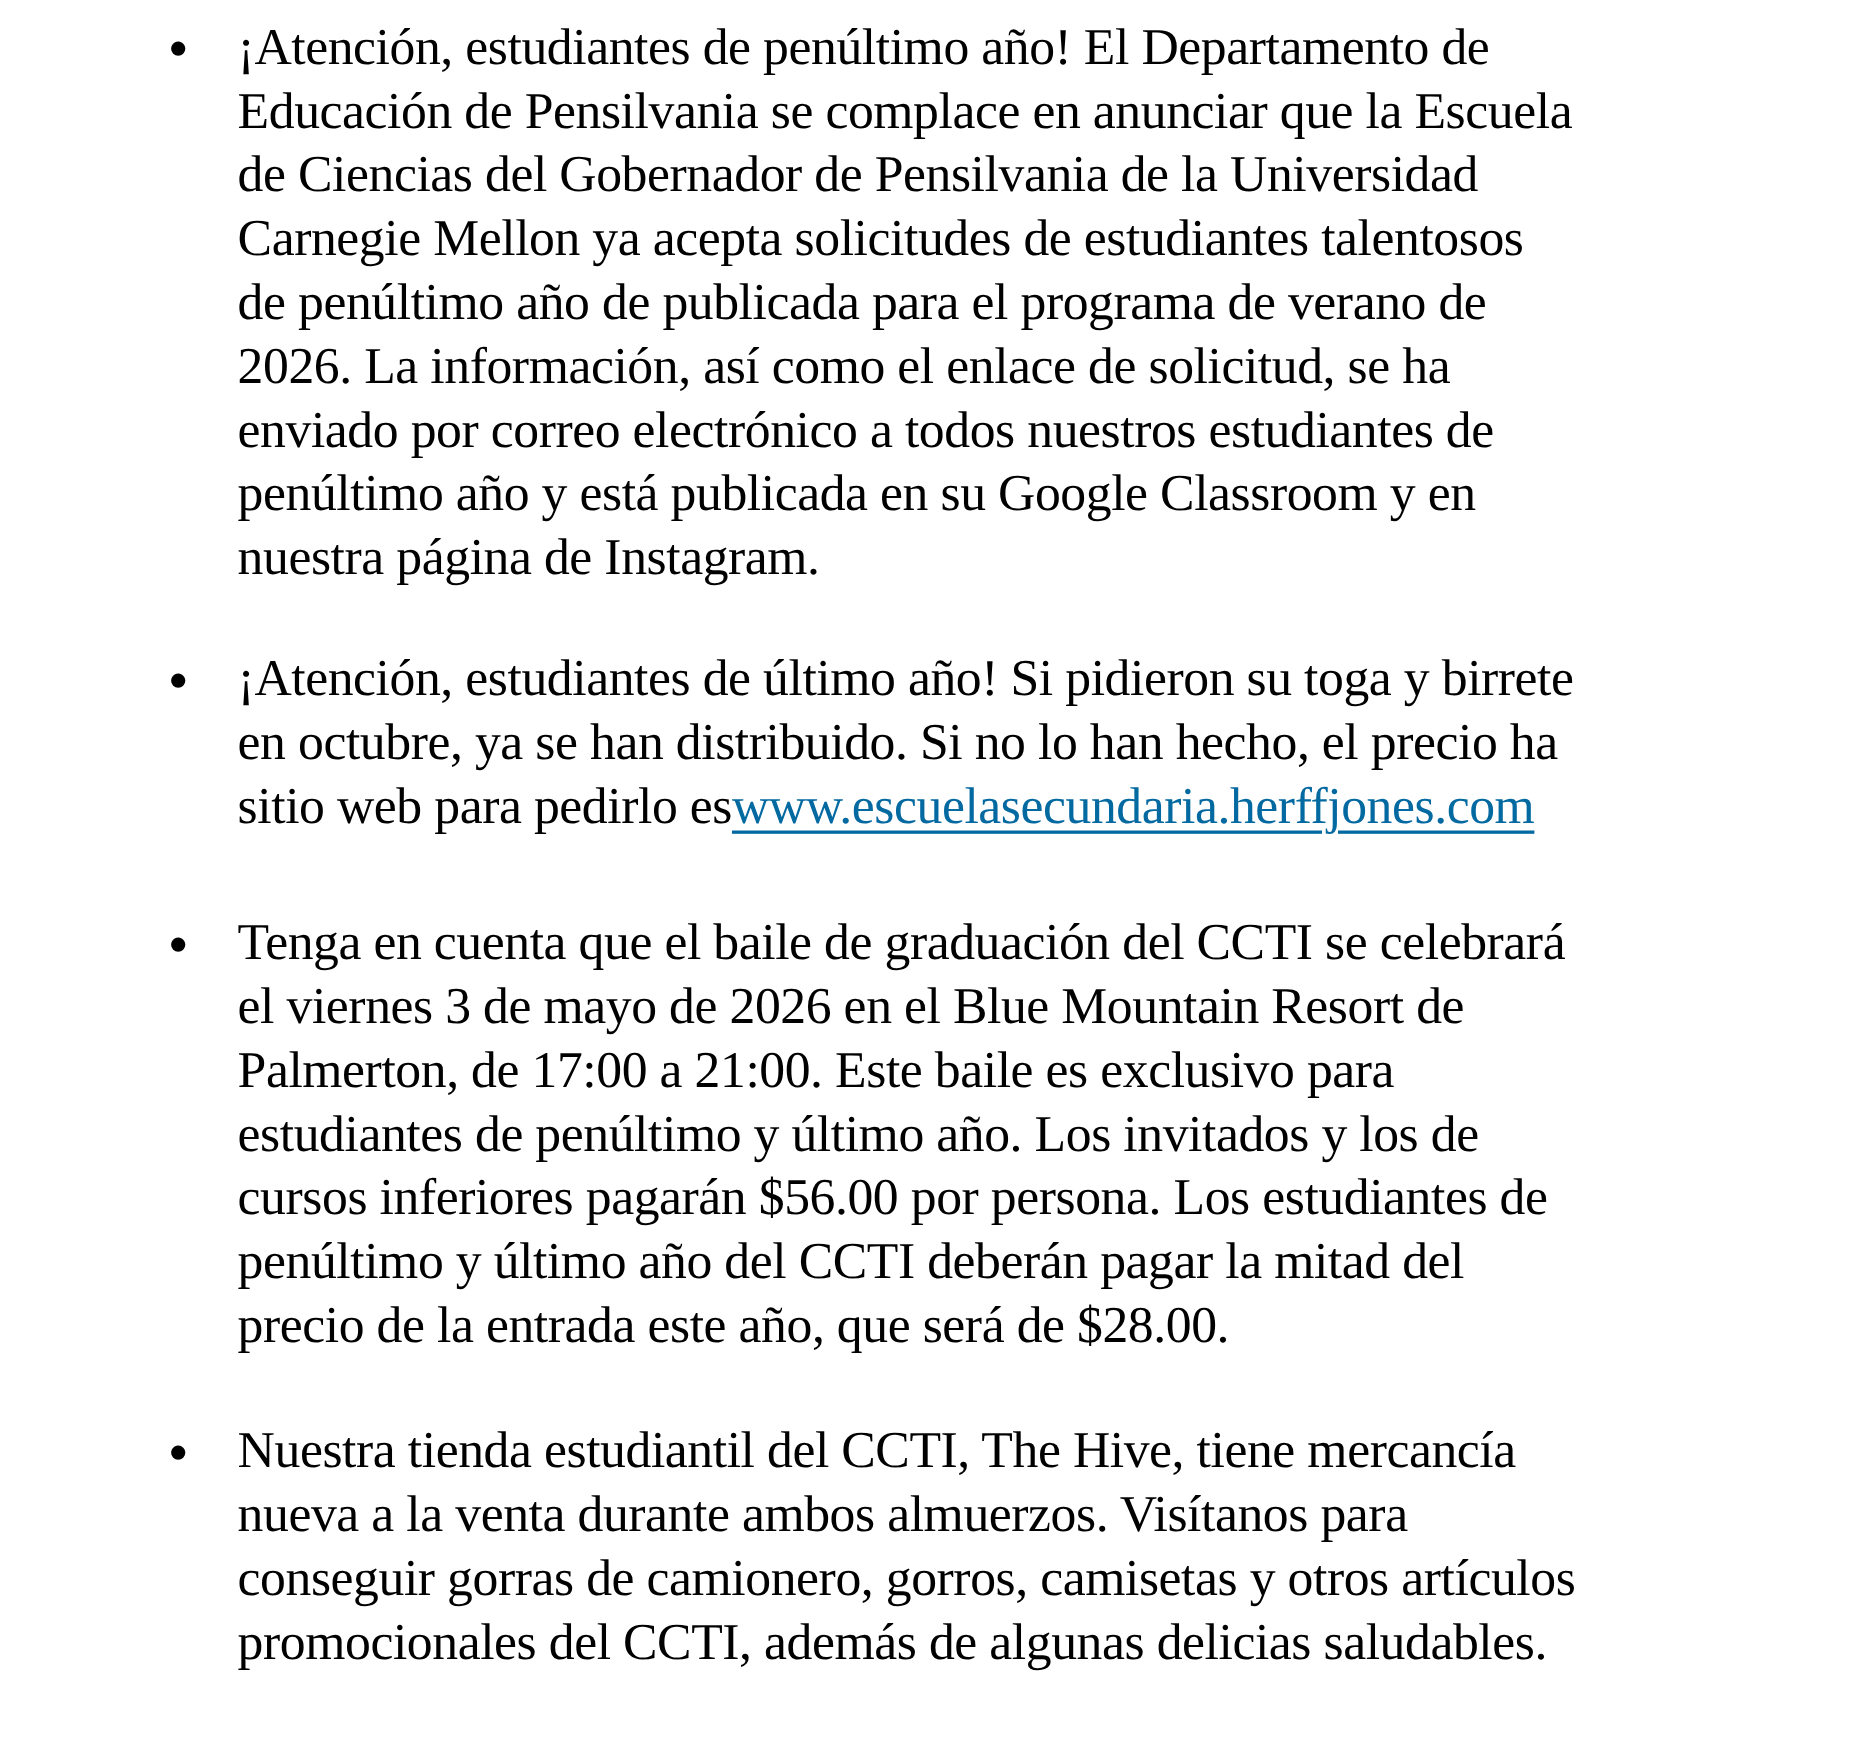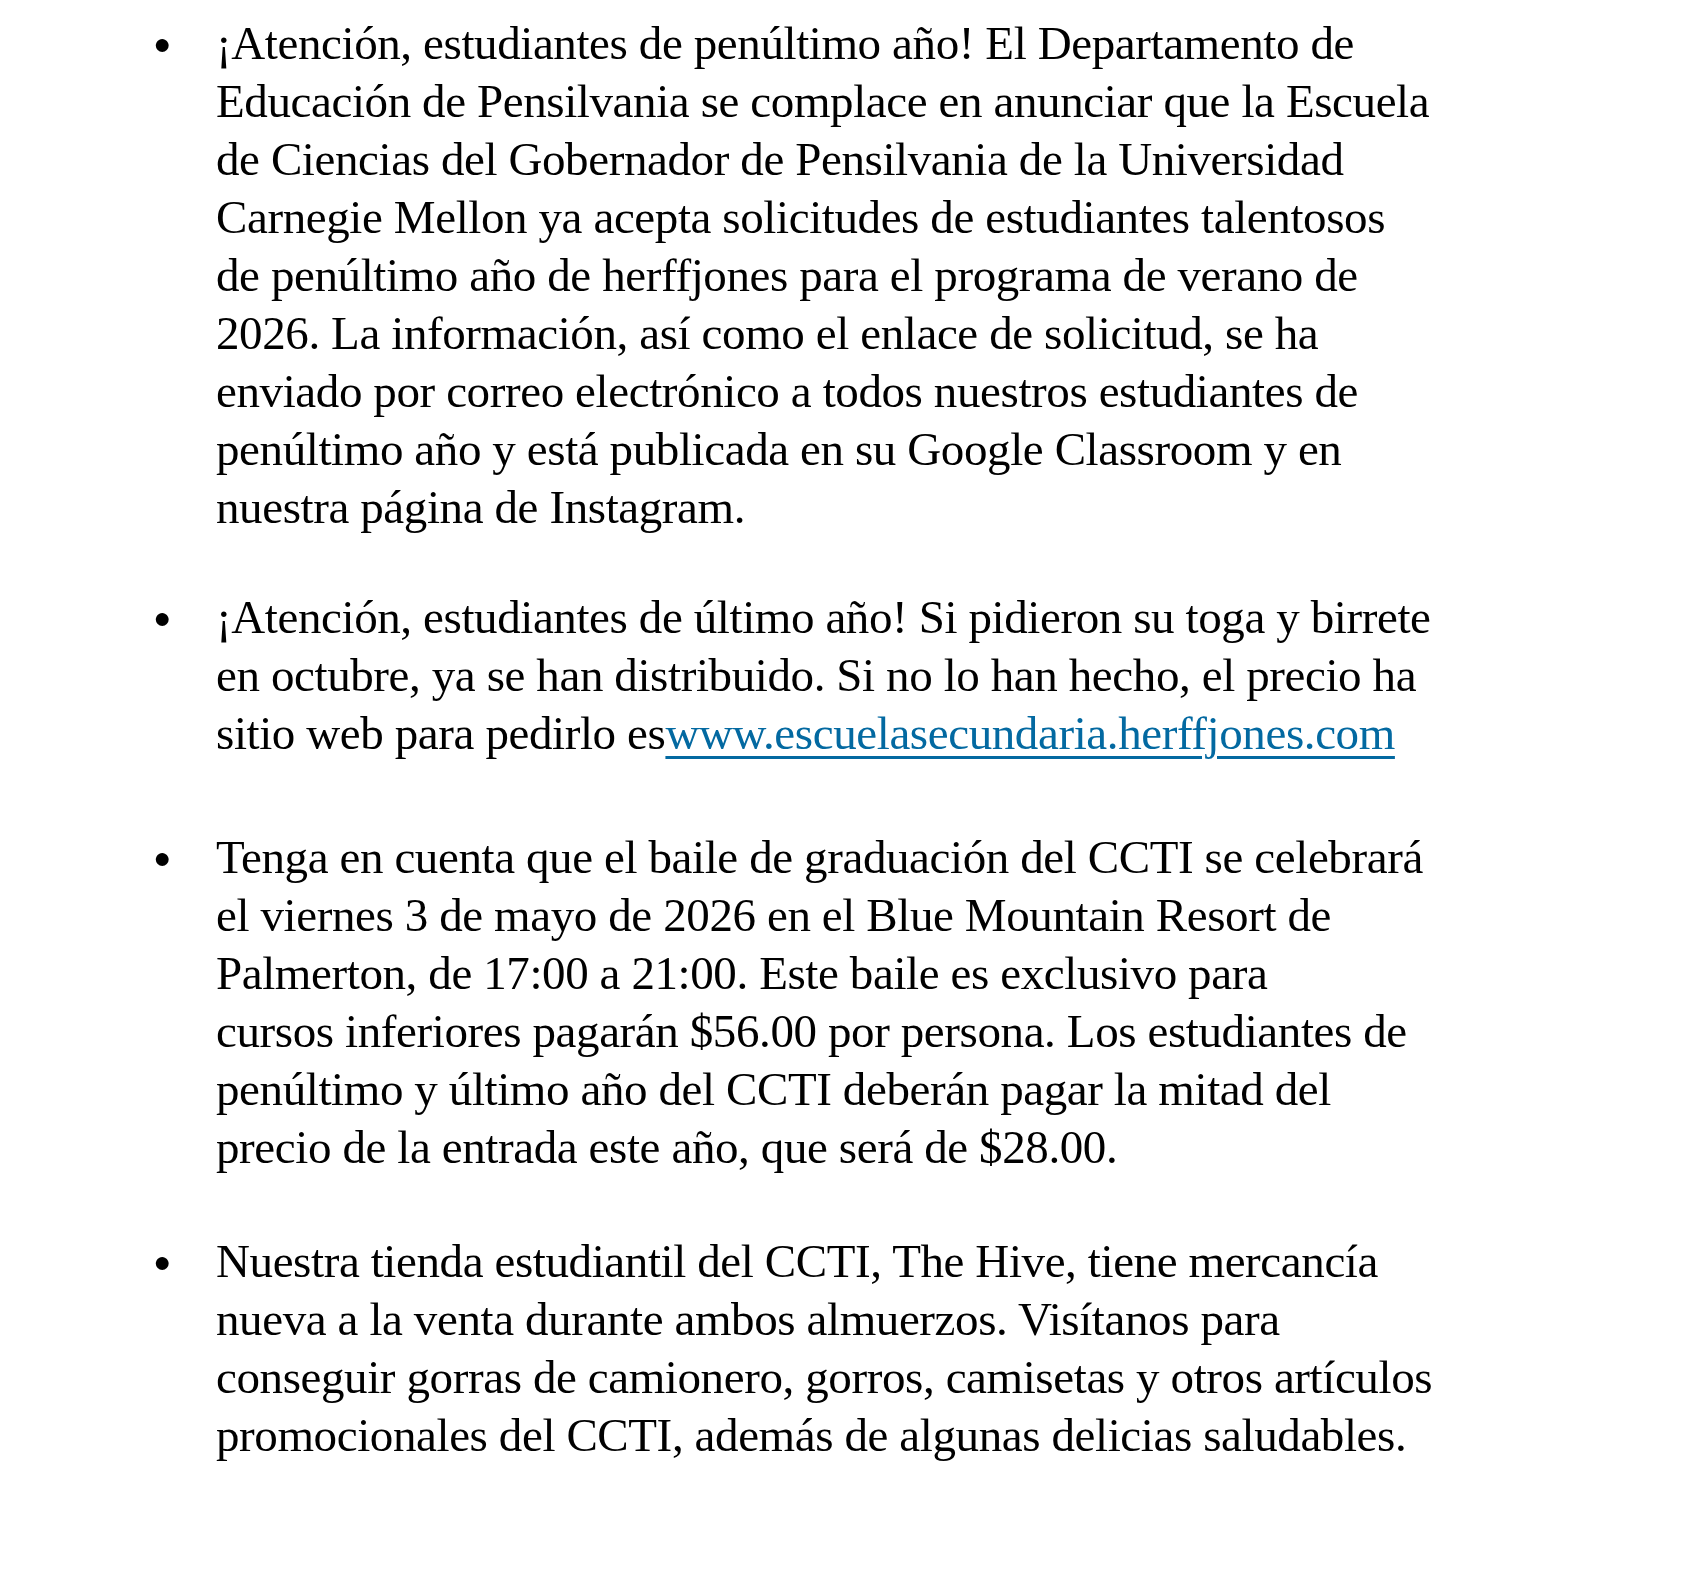--- a/index.html
+++ b/index.html
@@ -53,37 +53,38 @@
 <body>
 
 <main class="doc">
   <ul class="announcements" id="announcements-list">
       <li class="announcement">
         <span class="bullet">●</span>
         <div class="line">¡Atención, estudiantes de penúltimo año! El Departamento de</div>
         <div class="line">Educación de Pensilvania se complace en anunciar que la Escuela</div>
         <div class="line">de Ciencias del Gobernador de Pensilvania de la Universidad</div>
         <div class="line">Carnegie Mellon ya acepta solicitudes de estudiantes talentosos</div>
-        <div class="line">de penúltimo año de herffjones para el programa de verano de</div>
+        <div class="line">de penúltimo año de publicada para el programa de verano de</div>
         <div class="line">2026. La información, así como el enlace de solicitud, se ha</div>
         <div class="line">enviado por correo electrónico a todos nuestros estudiantes de</div>
         <div class="line">penúltimo año y está publicada en su Google Classroom y en</div>
         <div class="line">nuestra página de Instagram.</div>
       </li>
       <li class="announcement">
         <span class="bullet">●</span>
         <div class="line">¡Atención, estudiantes de último año! Si pidieron su toga y birrete</div>
         <div class="line">en octubre, ya se han distribuido. Si no lo han hecho, el precio ha</div>
         <div class="line"><span>sitio web para pedirlo es</span><span class="link">www.escuelasecundaria.herffjones.com</span></div>
       </li>
       <li class="announcement">
         <span class="bullet">●</span>
         <div class="line">Tenga en cuenta que el baile de graduación del CCTI se celebrará</div>
         <div class="line">el viernes 3 de mayo de 2026 en el Blue Mountain Resort de</div>
         <div class="line">Palmerton, de 17:00 a 21:00. Este baile es exclusivo para</div>
+        <div class="line">estudiantes de penúltimo y último año. Los invitados y los de</div>
         <div class="line">cursos inferiores pagarán $56.00 por persona. Los estudiantes de</div>
         <div class="line">penúltimo y último año del CCTI deberán pagar la mitad del</div>
         <div class="line">precio de la entrada este año, que será de $28.00.</div>
       </li>
       <li class="announcement">
         <span class="bullet">●</span>
         <div class="line">Nuestra tienda estudiantil del CCTI, The Hive, tiene mercancía</div>
         <div class="line">nueva a la venta durante ambos almuerzos. Visítanos para</div>
         <div class="line">conseguir gorras de camionero, gorros, camisetas y otros artículos</div>
         <div class="line">promocionales del CCTI, además de algunas delicias saludables.</div>

